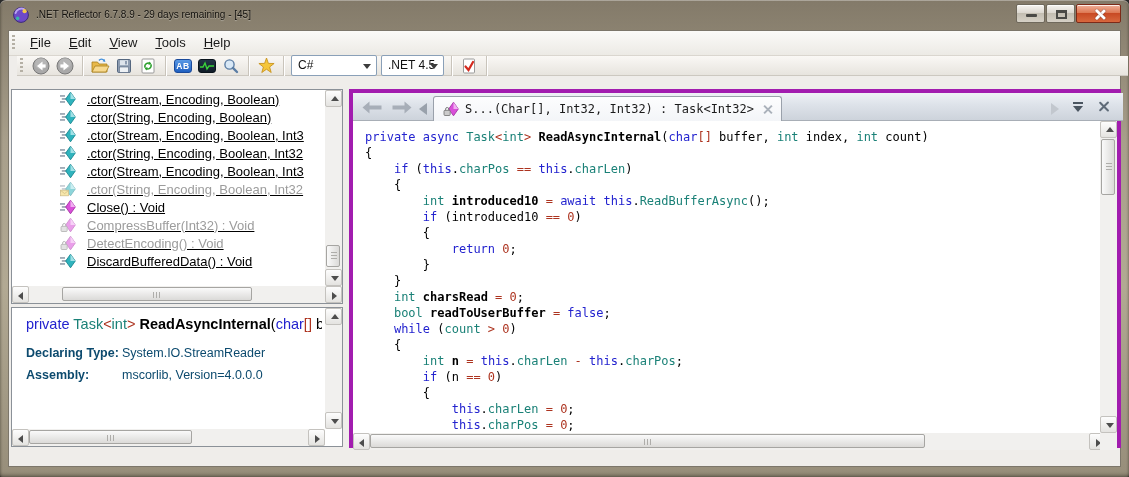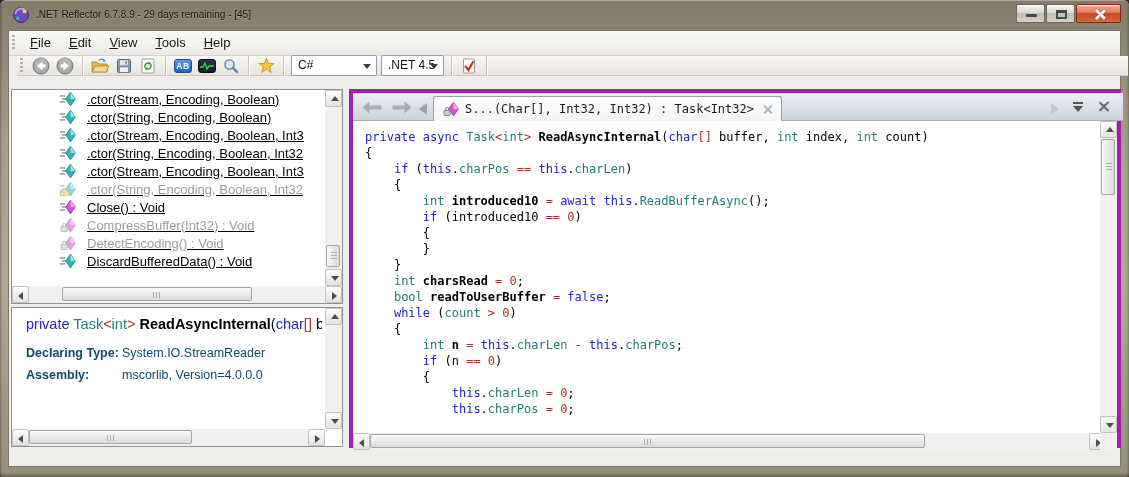--- a/index.html
+++ b/index.html
@@ -419,20 +419,21 @@
         <span class="pane-close"></span>
       </div>
       <div class="code-area" id="code-area">
           <div class="code-line"><span class="tk-kw">private</span><span class="tk-pl"> </span><span class="tk-kw">async</span><span class="tk-pl"> </span><span class="tk-ty">Task</span><span class="tk-op">&lt;</span><span class="tk-ty">int</span><span class="tk-op">&gt;</span><span class="tk-pl"> </span><span class="tk-fn">ReadAsyncInternal</span><span class="tk-pl">(</span><span class="tk-kw">char</span><span class="tk-op">[]</span><span class="tk-pl"> buffer, </span><span class="tk-ty">int</span><span class="tk-pl"> index, </span><span class="tk-ty">int</span><span class="tk-pl"> count)</span></div>
           <div class="code-line"><span class="tk-pl">{</span></div>
           <div class="code-line"><span class="tk-pl">    </span><span class="tk-kw">if</span><span class="tk-pl"> (</span><span class="tk-kw">this</span><span class="tk-pl">.</span><span class="tk-ty">charPos</span><span class="tk-pl"> </span><span class="tk-op">==</span><span class="tk-pl"> </span><span class="tk-kw">this</span><span class="tk-pl">.</span><span class="tk-ty">charLen</span><span class="tk-pl">)</span></div>
           <div class="code-line"><span class="tk-pl">    {</span></div>
           <div class="code-line"><span class="tk-pl">        </span><span class="tk-ty">int</span><span class="tk-pl"> </span><span class="tk-fn">introduced10</span><span class="tk-pl"> </span><span class="tk-op">=</span><span class="tk-pl"> </span><span class="tk-kw">await</span><span class="tk-pl"> </span><span class="tk-kw">this</span><span class="tk-pl">.</span><span class="tk-ty">ReadBufferAsync</span><span class="tk-pl">();</span></div>
           <div class="code-line"><span class="tk-pl">        </span><span class="tk-kw">if</span><span class="tk-pl"> (introduced10 </span><span class="tk-op">==</span><span class="tk-pl"> </span><span class="tk-op">0</span><span class="tk-pl">)</span></div>
           <div class="code-line"><span class="tk-pl">        {</span></div>
+          <div class="code-line"><span class="tk-pl">            </span><span class="tk-kw">return</span><span class="tk-pl"> </span><span class="tk-op">0</span><span class="tk-pl">;</span></div>
           <div class="code-line"><span class="tk-pl">        }</span></div>
           <div class="code-line"><span class="tk-pl">    }</span></div>
           <div class="code-line"><span class="tk-pl">    </span><span class="tk-ty">int</span><span class="tk-pl"> </span><span class="tk-fn">charsRead</span><span class="tk-pl"> </span><span class="tk-op">=</span><span class="tk-pl"> </span><span class="tk-op">0</span><span class="tk-pl">;</span></div>
           <div class="code-line"><span class="tk-pl">    </span><span class="tk-ty">bool</span><span class="tk-pl"> </span><span class="tk-fn">readToUserBuffer</span><span class="tk-pl"> </span><span class="tk-op">=</span><span class="tk-pl"> </span><span class="tk-kw">false</span><span class="tk-pl">;</span></div>
           <div class="code-line"><span class="tk-pl">    </span><span class="tk-kw">while</span><span class="tk-pl"> (</span><span class="tk-ty">count</span><span class="tk-pl"> </span><span class="tk-op">&gt;</span><span class="tk-pl"> </span><span class="tk-op">0</span><span class="tk-pl">)</span></div>
           <div class="code-line"><span class="tk-pl">    {</span></div>
           <div class="code-line"><span class="tk-pl">        </span><span class="tk-ty">int</span><span class="tk-pl"> </span><span class="tk-fn">n</span><span class="tk-pl"> </span><span class="tk-op">=</span><span class="tk-pl"> </span><span class="tk-kw">this</span><span class="tk-pl">.</span><span class="tk-ty">charLen</span><span class="tk-pl"> </span><span class="tk-op">-</span><span class="tk-pl"> </span><span class="tk-kw">this</span><span class="tk-pl">.</span><span class="tk-ty">charPos</span><span class="tk-pl">;</span></div>
           <div class="code-line"><span class="tk-pl">        </span><span class="tk-kw">if</span><span class="tk-pl"> (n </span><span class="tk-op">==</span><span class="tk-pl"> </span><span class="tk-op">0</span><span class="tk-pl">)</span></div>
           <div class="code-line"><span class="tk-pl">        {</span></div>
           <div class="code-line"><span class="tk-pl">            </span><span class="tk-kw">this</span><span class="tk-pl">.</span><span class="tk-ty">charLen</span><span class="tk-pl"> </span><span class="tk-op">=</span><span class="tk-pl"> </span><span class="tk-op">0</span><span class="tk-pl">;</span></div>

